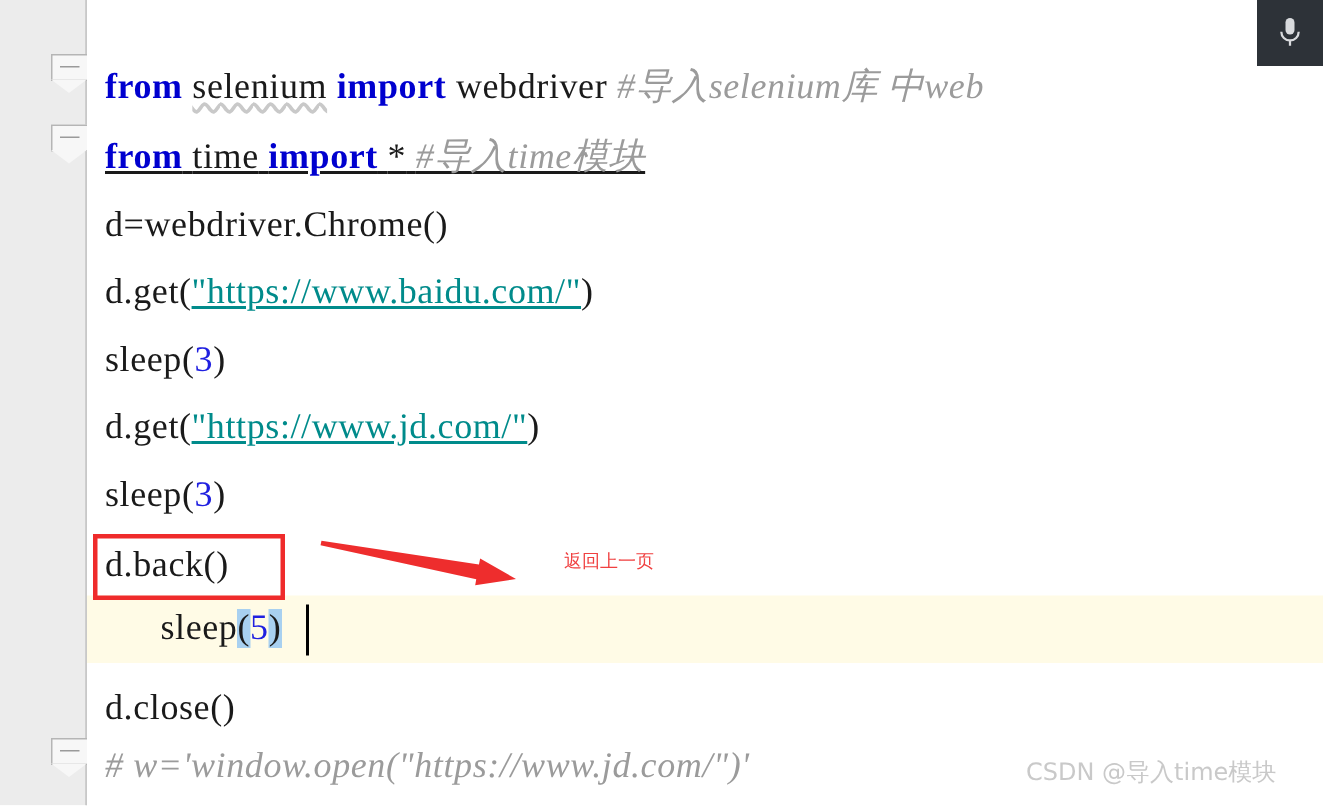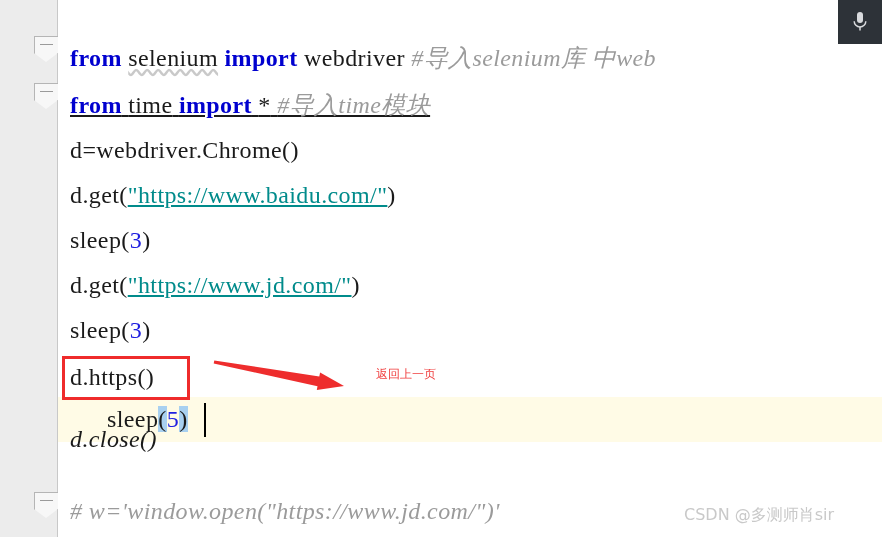--- a/index.html
+++ b/index.html
@@ -200,40 +200,40 @@
 
   <div class="code-area">
     <div id="code-lines">
         <div class="code-line" style="top: 36px;"><span class="txt"><span class="kw">from</span><span class="plain">   </span><span class="plain wavy">selenium</span><span class="plain"> </span><span class="kw">import</span><span class="plain"> </span><span class="plain">webdriver</span><span class="plain"> </span><span class="comment">#导入selenium库 中web</span></span></div>
         <div class="code-line" style="top: 83px; text-decoration: underline;"><span class="txt"><span class="kw">from</span><span class="plain"> </span><span class="plain">time</span><span class="plain"> </span><span class="kw">import</span><span class="plain">  </span><span class="plain">*</span><span class="plain">    </span><span class="comment">#导入time模块</span></span></div>
         <div class="code-line" style="top: 128px;"><span class="txt"><span class="plain">d=webdriver.Chrome()</span></span></div>
         <div class="code-line" style="top: 173px;"><span class="txt"><span class="plain">d.get(</span><span class="str-url">"https://www.baidu.com/"</span><span class="plain">)</span></span></div>
         <div class="code-line" style="top: 218px;"><span class="txt"><span class="plain">sleep(</span><span class="num">3</span><span class="plain">)</span></span></div>
         <div class="code-line" style="top: 263px;"><span class="txt"><span class="plain">d.get(</span><span class="str-url">"https://www.jd.com/"</span><span class="plain">)</span></span></div>
         <div class="code-line" style="top: 308px;"><span class="txt"><span class="plain">sleep(</span><span class="num">3</span><span class="plain">)</span></span></div>
-        <div class="code-line" style="top: 355px;"><span class="txt"><span class="plain">d.https()</span></span></div>
+        <div class="code-line" style="top: 355px;"><span class="txt"><span class="plain">d.back()</span></span></div>
         <div class="hl-line" style="top: 397px;"></div>
         <div class="code-line" style="top: 397px; padding-left: 37px;"><span class="txt"><span class="plain">sleep</span><span class="plain brmatch">(</span><span class="num">5</span><span class="plain brmatch">)</span></span></div>
         <div class="caret" style="left: 146px; top: 403px;"></div>
-        <div class="code-line" style="top: 417px; font-style: italic;"><span class="txt"><span class="plain">d.close()</span></span></div>
+        <div class="code-line" style="top: 450px;"><span class="txt"><span class="plain">d.close()</span></span></div>
         <div class="code-line" style="top: 489px;"><span class="txt"><span class="comment"># w='window.open("https://www.jd.com/")'</span></span></div>
       </div>
   </div>
 
   <div class="red-box" id="red-box" style="left: 62px; top: 356px; width: 128px; height: 44px;"></div>
 
   <svg class="arrow-svg" id="arrow-svg" width="882" height="537" style="left:0;top:0;">
     <polygon id="arrow-shape" points="213.7,363.5 317.5,386.2 316.8,390.1 344.0,386.0 320.1,372.4 319.3,376.4 214.3,360.5" fill="#ee2d2d"></polygon>
   </svg>
 
   <div class="anno-text" id="anno-label" style="left: 376px; top: 366px; color: rgb(240, 64, 64);">返回上一页</div>
 
   <div class="mic-btn">
     <svg width="18" height="24" viewBox="0 0 18 24">
       <rect x="6" y="2" width="6" height="11" rx="3" fill="#d8dadd"></rect>
       <path d="M3.2 11.2 a5.8 5.8 0 0 0 11.6 0" fill="none" stroke="#d8dadd" stroke-width="1.5"></path>
       <line x1="9" y1="17" x2="9" y2="20.5" stroke="#d8dadd" stroke-width="1.5"></line>
     </svg>
   </div>
 
-  <div class="watermark" id="watermark" style="left: 684px; top: 505px; color: rgb(201, 201, 201);">CSDN @多测师肖sir</div>
+  <div class="watermark" id="watermark" style="left: 684px; top: 505px; color: rgb(201, 201, 201);">CSDN @导入time模块</div>
 
 </div>
 
 </body></html>

